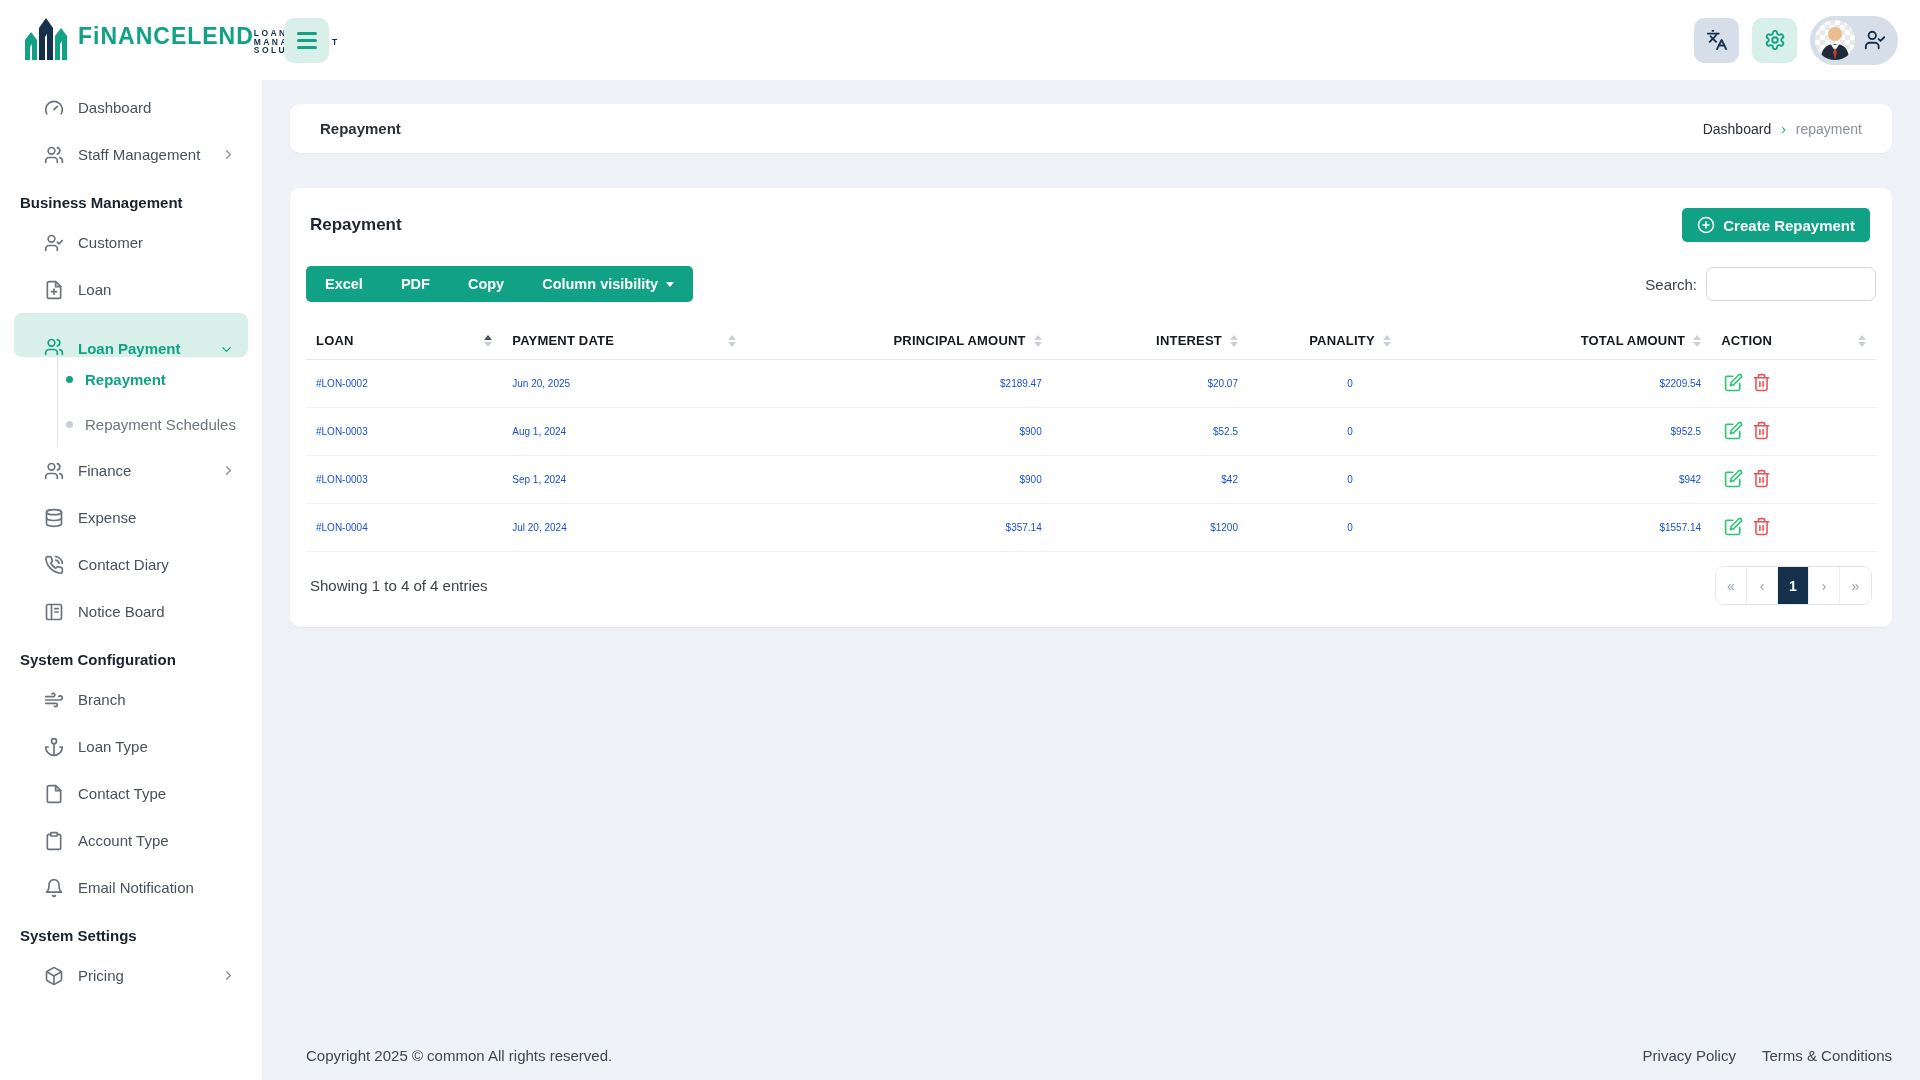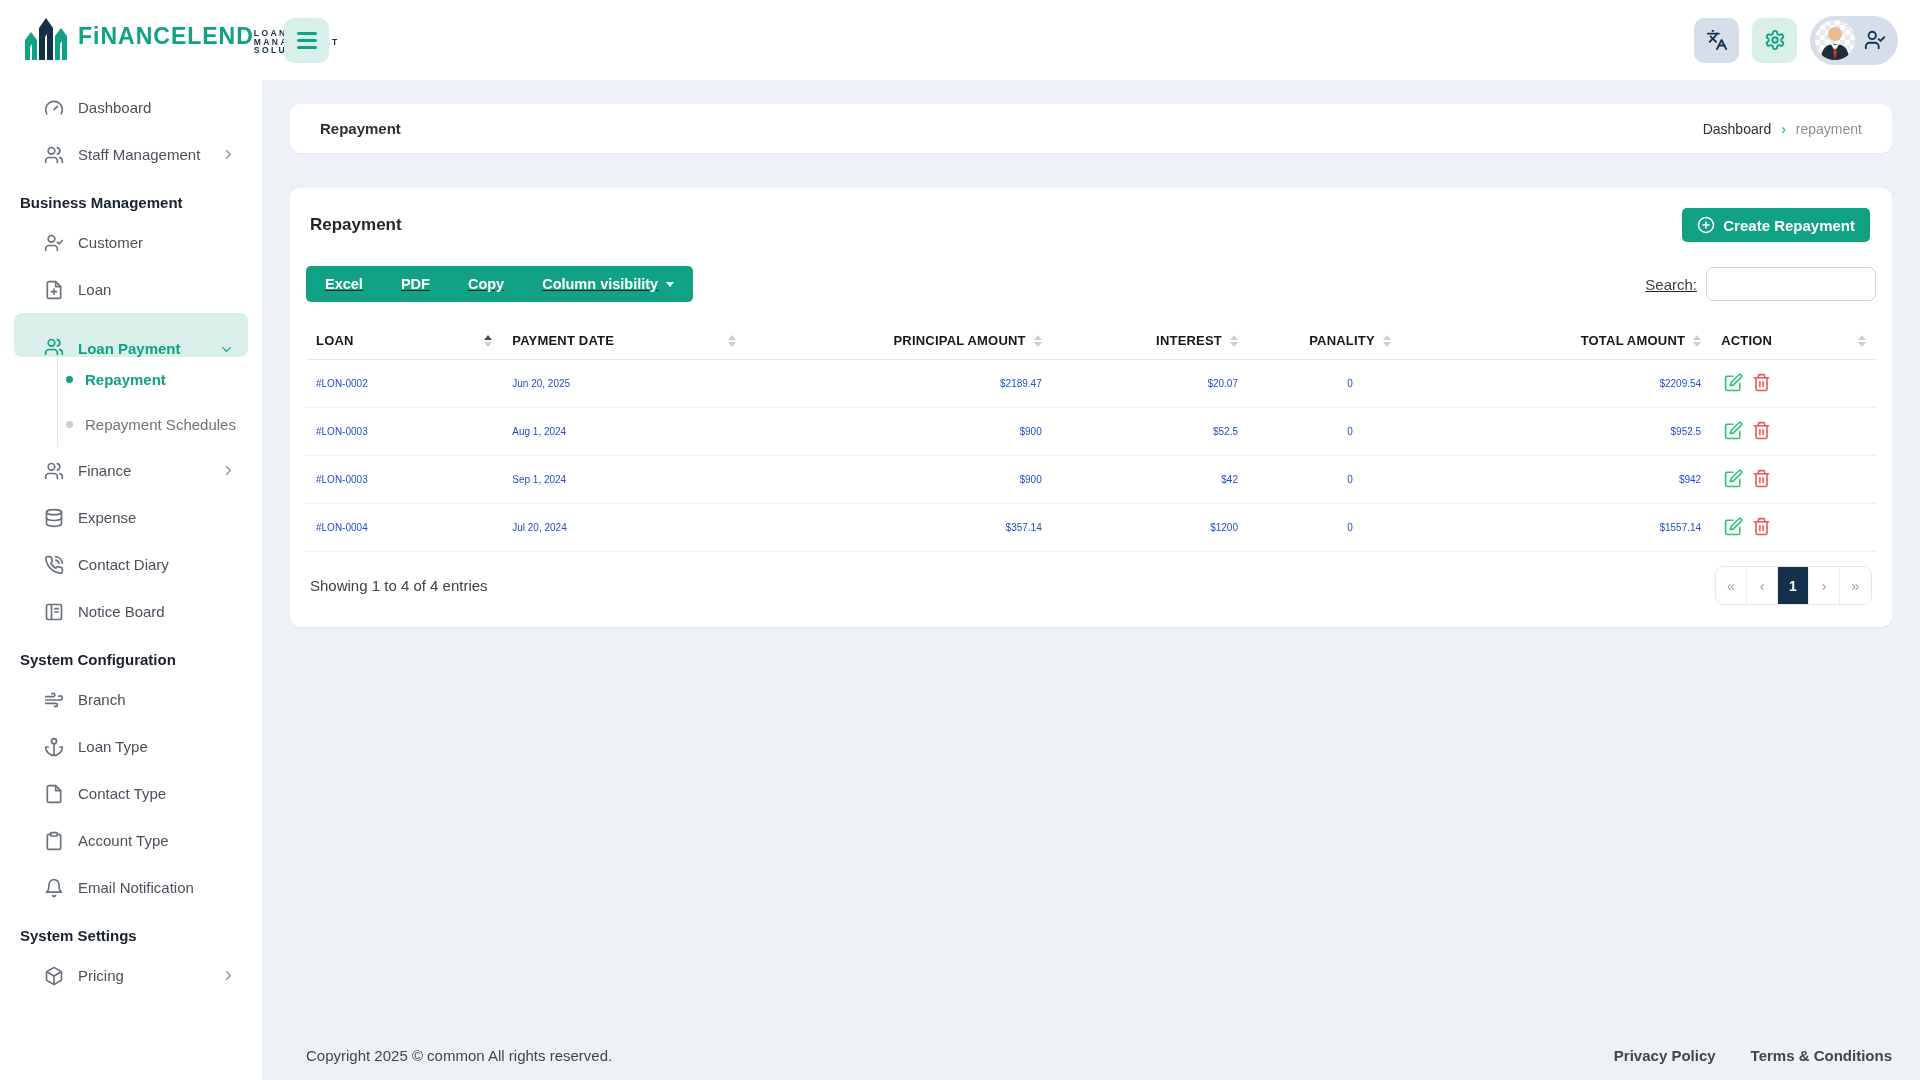--- a/index.html
+++ b/index.html
@@ -56,21 +56,21 @@
   .bc-sep { color:#11a286; }
   .bc-current { color:#8a9098; }
 
   .panel { background:#fff; border-radius:10px; margin-top:35px; padding:20px 16px 22px;
     box-shadow:0 1px 2px rgba(20,48,75,.04); }
   .panel-head { display:flex; align-items:center; justify-content:space-between; padding:0 6px 0 4px; }
   .panel-title { font-size:17px; font-weight:700; color:#1f262e; }
   .create-btn { display:flex; align-items:center; gap:8px; background:#11a286; color:#fff;
     border:none; border-radius:5px; padding:8px 15px; font-size:15px; font-weight:700;
     font-family:inherit; cursor:pointer; }
-  .toolbar { display:flex; align-items:center; justify-content:space-between; margin-top:24px;text-decoration:underline; }
+  .toolbar { display:flex; align-items:center; justify-content:space-between; margin-top:24px; }
   .export-group { display:flex; background:#11a286; border-radius:5px; overflow:hidden; }
   .export-group button { background:transparent; border:none; color:#fff; font-size:14.5px;
     font-weight:700; font-family:inherit; padding:10px 19px; cursor:pointer;
     display:flex; align-items:center; }
   .caret-down { width:0; height:0; border-left:4px solid transparent; border-right:4px solid transparent;
     border-top:5px solid #fff; margin-left:8px; }
   .search-wrap { display:flex; align-items:center; gap:9px; font-size:15px; color:#3b424a; }
   .search-wrap input { width:170px; height:34px; border:1px solid #cfd6dd; border-radius:7px;
     padding:0 10px; font-size:14px; font-family:inherit; outline:none; }
 
@@ -97,21 +97,21 @@
   .summary { font-size:15px; color:#3b424a; }
   .pagination { display:flex; border:1px solid #e2e6eb; border-radius:9px; overflow:hidden;
     background:#fff; }
   .page-cell { width:31px; height:37px; display:flex; align-items:center; justify-content:center;
     font-size:14px; color:#8e9fb3; border-right:1px solid #e9ecf0; cursor:pointer; background:#fff; }
   .page-cell:last-child { border-right:none; }
   .page-cell.active { background:#14304b; color:#fff; font-weight:700; }
 
   .footer { margin-top:auto; display:flex; align-items:center; justify-content:space-between;
     padding:0 0 16px 16px; font-size:15px; color:#3f4650; }
-  .footer-links { display:flex; gap:35px;font-weight:bold; }
+  .footer-links { display:flex; gap:26px; }
   .footer-links span { cursor:pointer; }
 
   svg { display:block; }
 </style>
 </head>
 <body>
 
 <header class="topbar">
   <div class="logo-area">
     <span>

